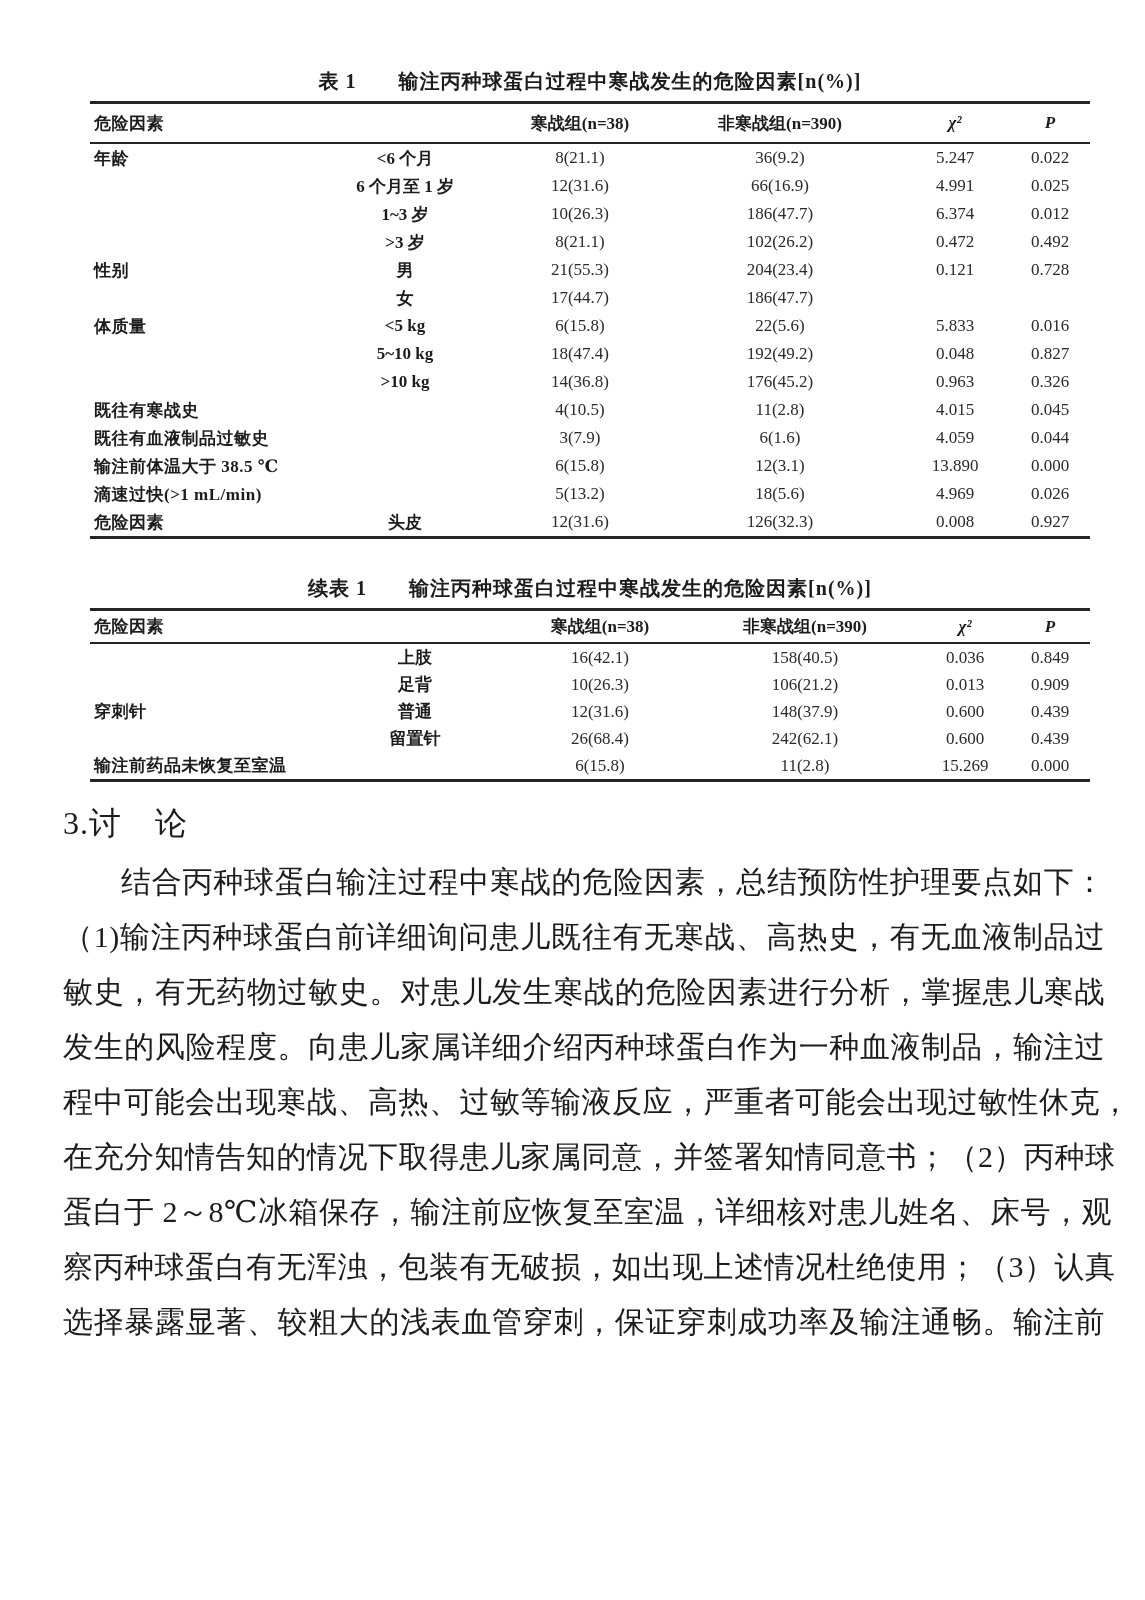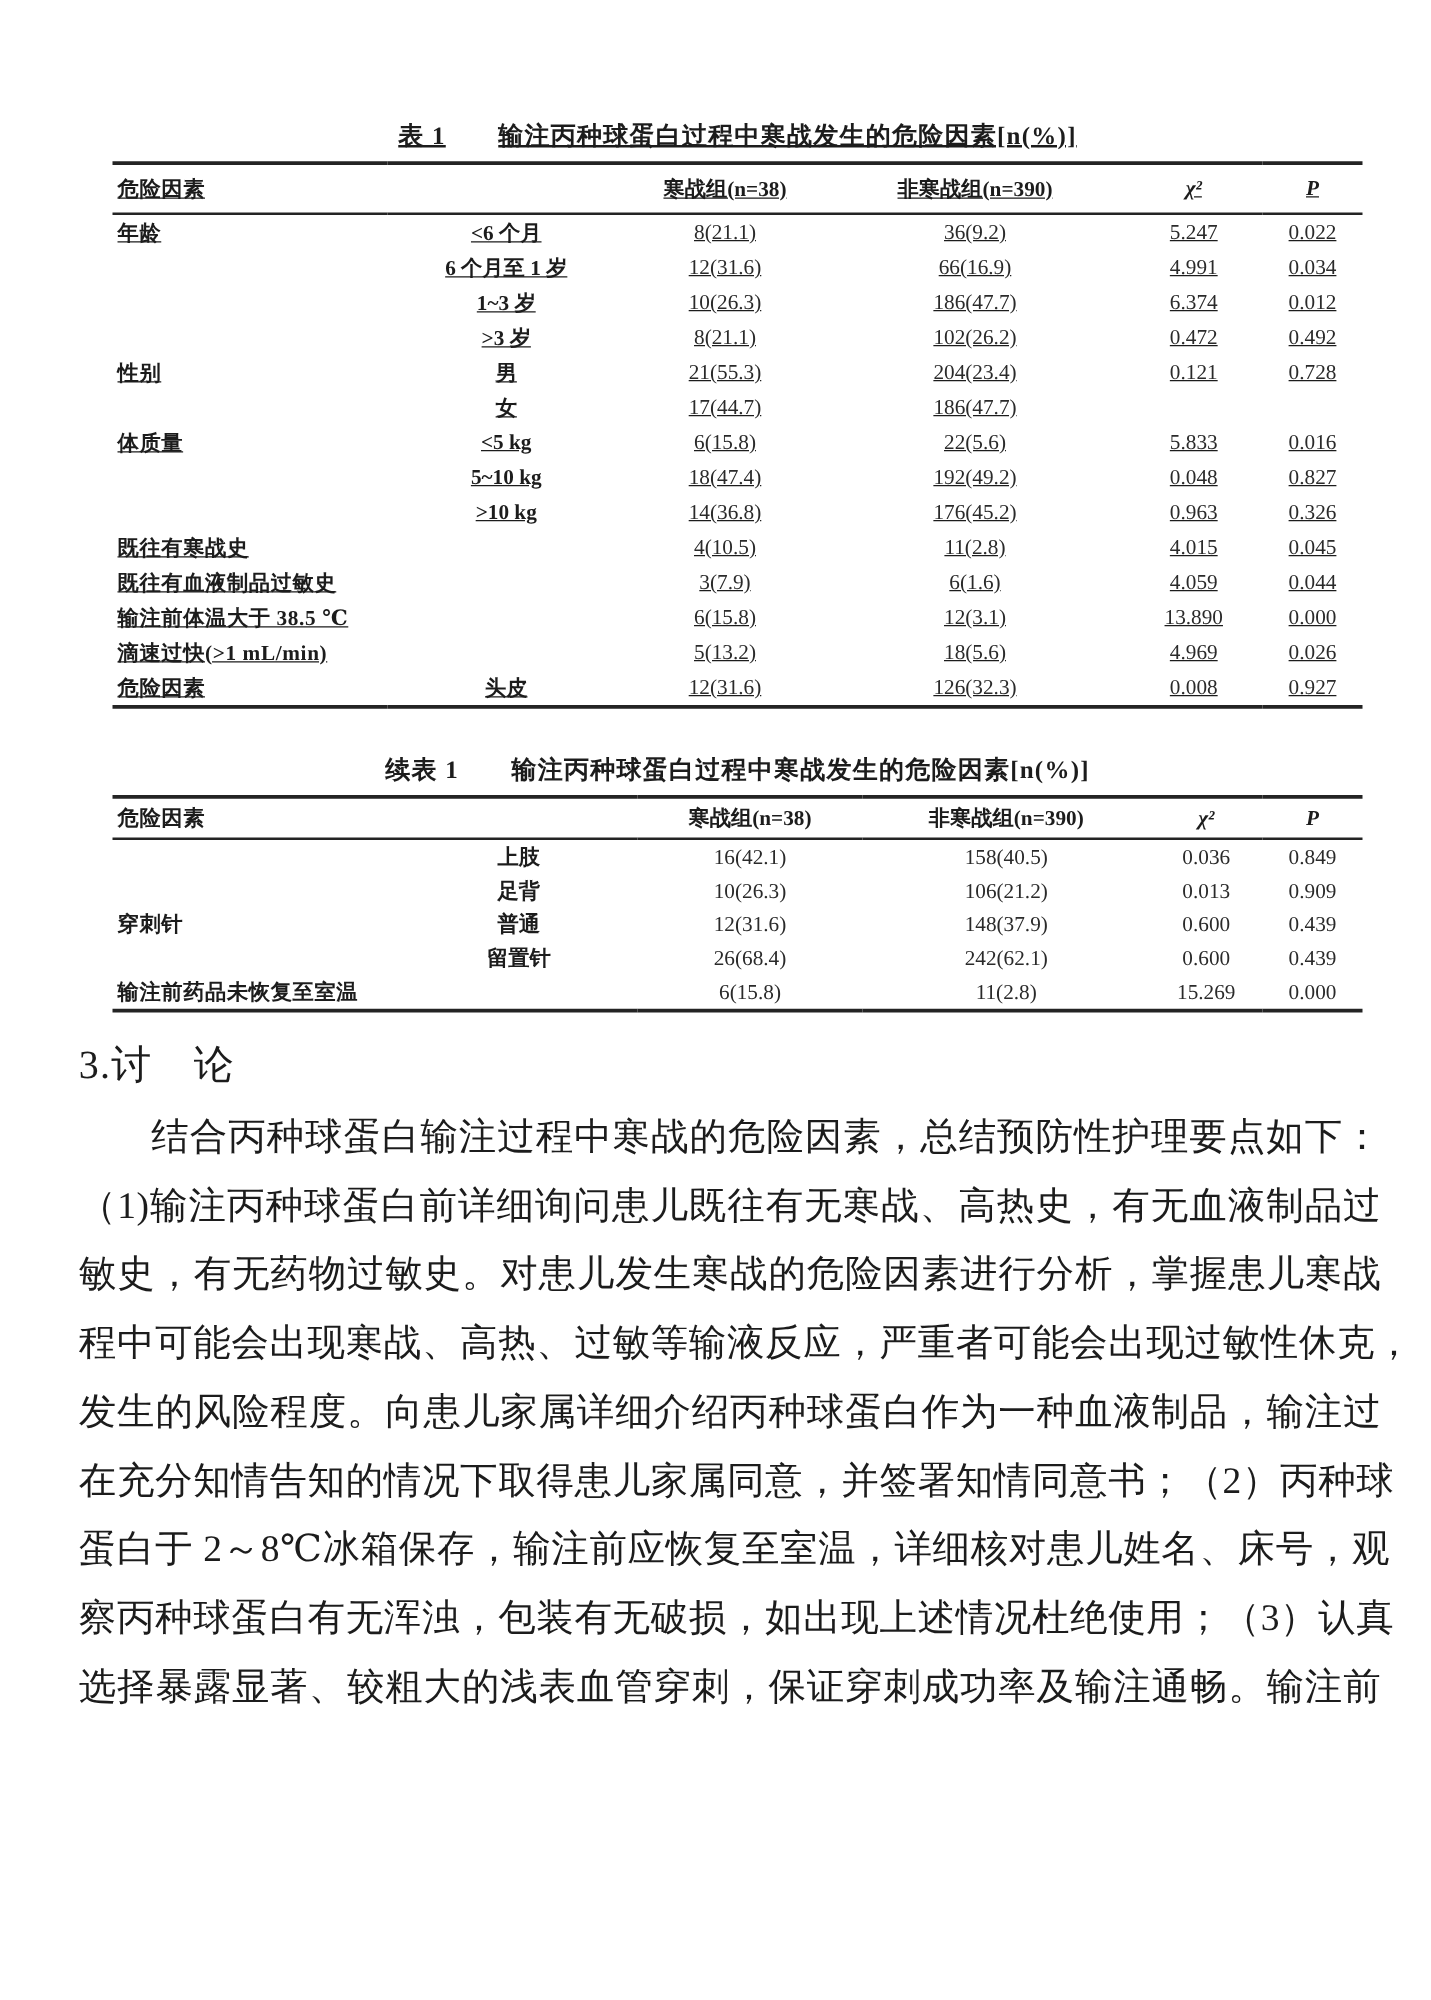--- a/index.html
+++ b/index.html
@@ -15,21 +15,21 @@
     color: #1c1c1c;
     -webkit-font-smoothing: antialiased;
   }
   .page {
     position: relative;
     width: 1145px;
     height: 1600px;
   }
 
   
-  .table-block.first { padding-top: 96px; text-decoration: underline; }
+  .table-block.first { padding-top: 68px; }
   .table-block.second { padding-top: 36px; }
 
   .table-title {
     width: 1000px;
     margin: 0 auto 7px auto;
     margin-left: 90px;
     text-align: center;
     font-size: 20px;
     line-height: 26px;
     font-weight: bold;
@@ -121,21 +121,21 @@
     <td class="c-num">36(9.2)</td>
     <td class="c-num">5.247</td>
     <td class="c-num">0.022</td>
   </tr>
           <tr>
     <td class="c-factor"></td>
     <td class="c-cat">6 个月至 1 岁</td>
     <td class="c-num">12(31.6)</td>
     <td class="c-num">66(16.9)</td>
     <td class="c-num">4.991</td>
-    <td class="c-num">0.034</td>
+    <td class="c-num">0.025</td>
   </tr>
           <tr>
     <td class="c-factor"></td>
     <td class="c-cat">1~3 岁</td>
     <td class="c-num">10(26.3)</td>
     <td class="c-num">186(47.7)</td>
     <td class="c-num">6.374</td>
     <td class="c-num">0.012</td>
   </tr>
           <tr>
@@ -297,22 +297,22 @@
         </tbody>
     </table>
   </div>
 
   <div class="discussion">
     <div class="section-heading">3.讨　论</div>
     <div class="para">
         <div class="body-line indent">结合丙种球蛋白输注过程中寒战的危险因素，总结预防性护理要点如下：</div>
         <div class="body-line">（1)输注丙种球蛋白前详细询问患儿既往有无寒战、高热史，有无血液制品过</div>
         <div class="body-line">敏史，有无药物过敏史。对患儿发生寒战的危险因素进行分析，掌握患儿寒战</div>
+        <div class="body-line">发生的风险程度。向患儿家属详细介绍丙种球蛋白作为一种血液制品，输注过</div>
         <div class="body-line">程中可能会出现寒战、高热、过敏等输液反应，严重者可能会出现过敏性休克，</div>
-        <div class="body-line">发生的风险程度。向患儿家属详细介绍丙种球蛋白作为一种血液制品，输注过</div>
         <div class="body-line">在充分知情告知的情况下取得患儿家属同意，并签署知情同意书；（2）丙种球</div>
         <div class="body-line">蛋白于 2～8℃冰箱保存，输注前应恢复至室温，详细核对患儿姓名、床号，观</div>
         <div class="body-line">察丙种球蛋白有无浑浊，包装有无破损，如出现上述情况杜绝使用；（3）认真</div>
         <div class="body-line">选择暴露显著、较粗大的浅表血管穿刺，保证穿刺成功率及输注通畅。输注前</div>
       </div>
   </div>
 
 </div>
 
 </body></html>

